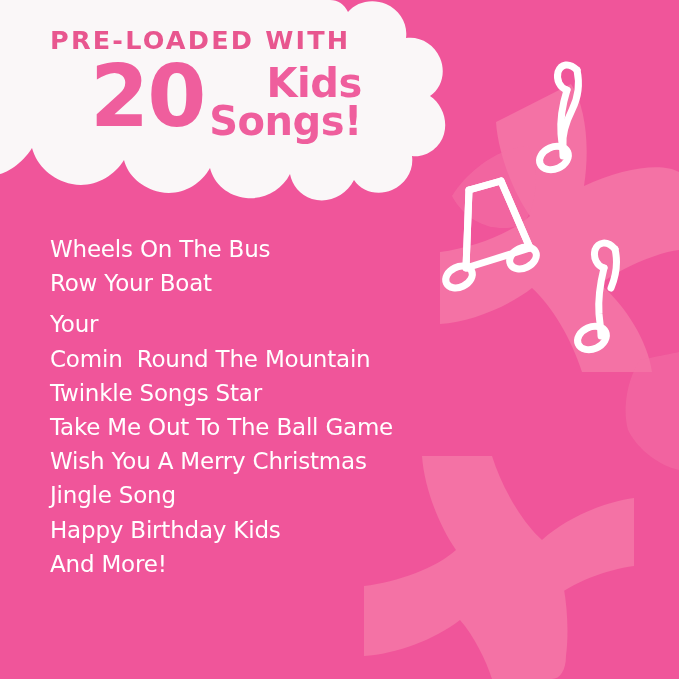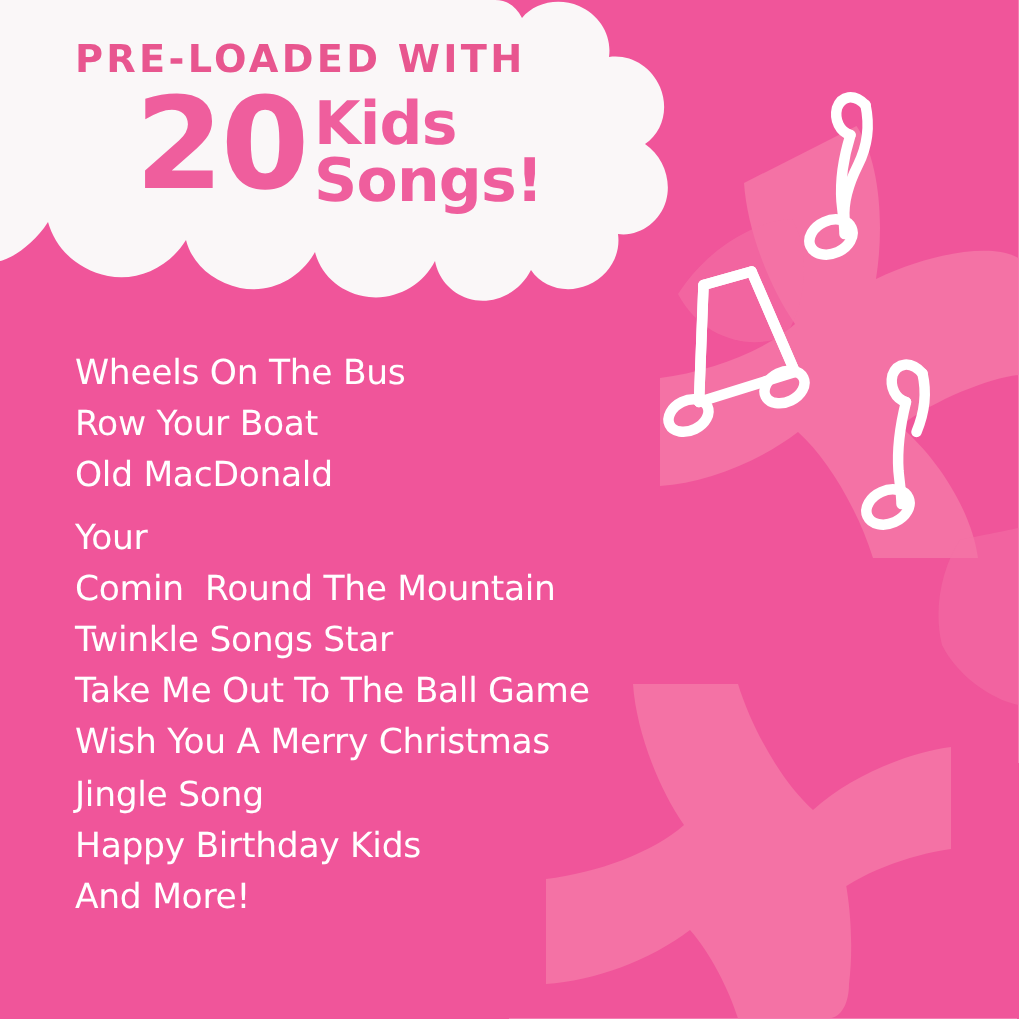--- a/index.html
+++ b/index.html
@@ -65,20 +65,21 @@
     font-family: "DejaVu Sans", sans-serif;
     font-size: 85px;
     font-weight: bold;
     color: #ef5e9d;
     line-height: 0.82;
     letter-spacing: -2px;
   }
   #count-words {
     margin-left: 5px;
     margin-top: 2px;
+    text-align: right;
   }
   .count-word {
     font-family: "DejaVu Sans", sans-serif;
     font-size: 40px;
     font-weight: bold;
     color: #ef5e9d;
     line-height: 0.96;
     letter-spacing: -0.5px;
     display: block;
   }
@@ -227,21 +228,20 @@
       <div id="count-words">
         <span class="count-word">Kids</span>
         <span class="count-word">Songs!</span>
       </div>
     </div>
   </div>
 
   <div id="song-list">
       <div class="song-line">Wheels On The Bus</div>
       <div class="song-line">Row Your Boat</div>
-      <div class="song-line">Old MacDonald</div>
       <div class="song-line spaced-above">Your</div>
       <div class="song-line">Comin  Round The Mountain</div>
       <div class="song-line">Twinkle Songs Star</div>
       <div class="song-line">Take Me Out To The Ball Game</div>
       <div class="song-line">Wish You A Merry Christmas</div>
       <div class="song-line">Jingle Song</div>
       <div class="song-line">Happy Birthday Kids</div>
       <div class="song-line">And More!</div>
     </div>
 

